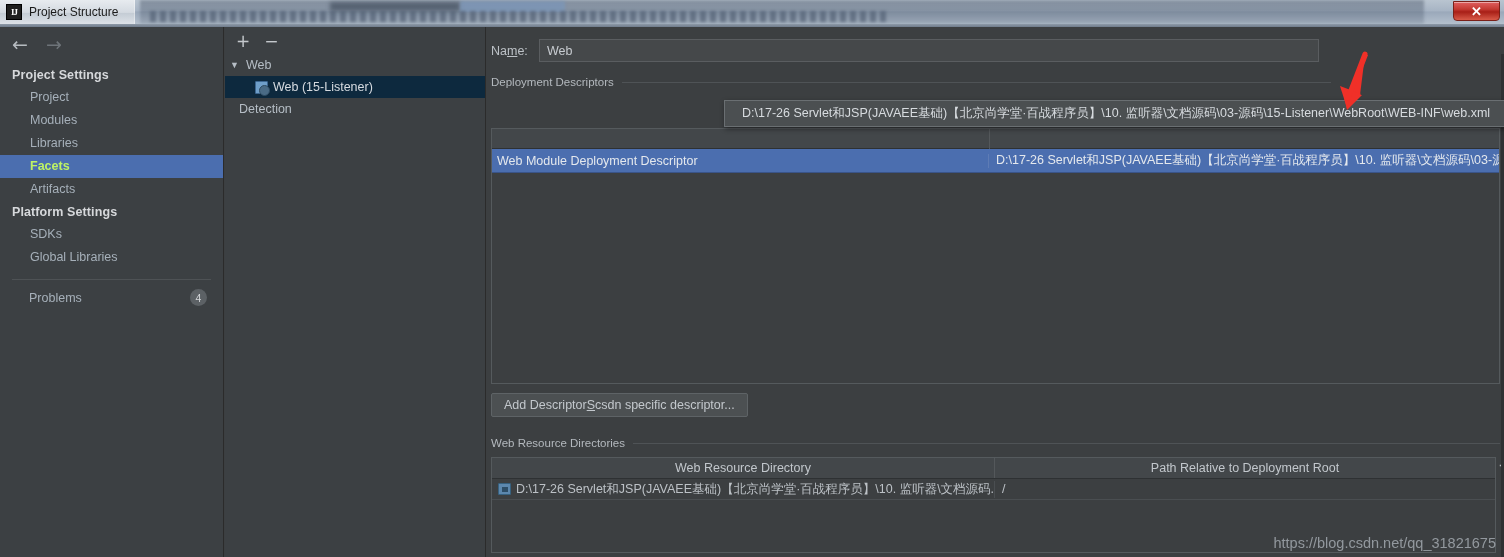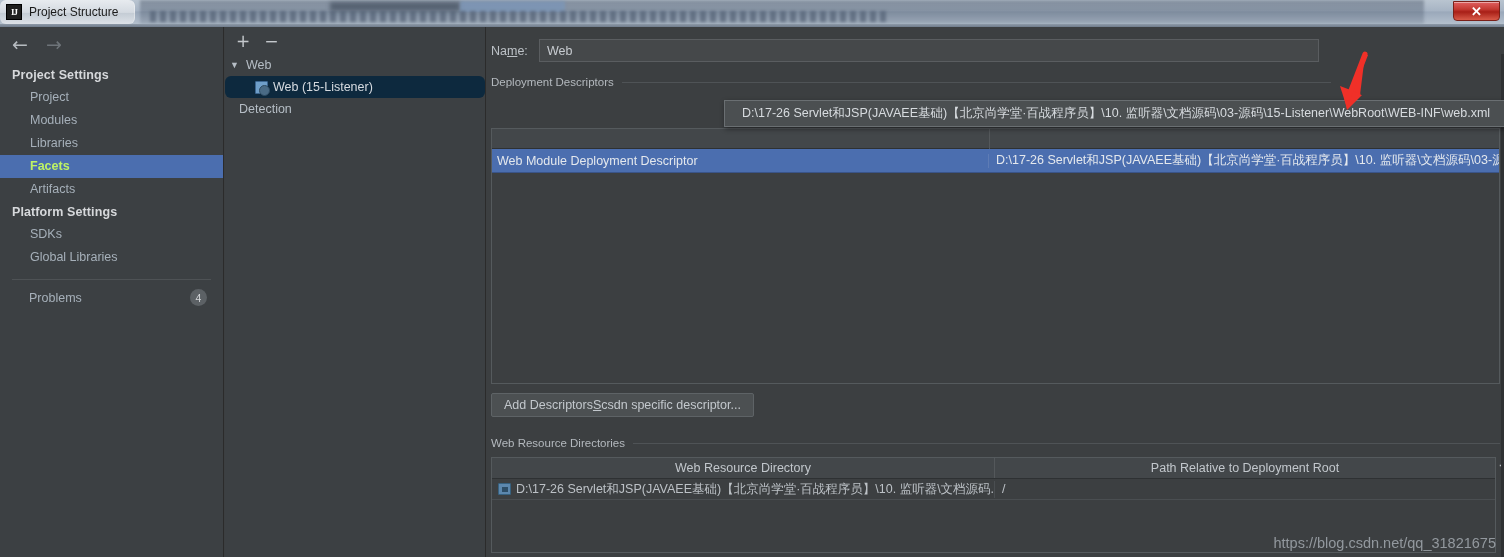--- a/index.html
+++ b/index.html
@@ -38,21 +38,20 @@
       rgba(0,0,0,0) 6px, rgba(0,0,0,0) 10px);
     filter: blur(1.6px);
   }
   .tb-left {
     position: absolute; left: 0; top: 0; height: 24px;
     display: flex; align-items: center; gap: 7px;
     padding: 0 16px 0 6px;
     background: linear-gradient(to bottom, #e7ebef 0%, #d4dae1 52%, #c3cbd4 53%, #dde2e8 100%);
     border-right: 1px solid rgba(255,255,255,0.35);
     z-index: 3;
-    border-radius: 6px;
   }
   .ij-logo {
     width: 16px; height: 16px; background: #1e1e1e; border: 1px solid #000;
     color: #fff; font-size: 9px; font-weight: bold; letter-spacing: -1px;
     display: flex; align-items: center; justify-content: center;
     font-family: "Liberation Serif", serif;
   }
   .tb-title { font-size: 12px; color: #1a1a1a; white-space: nowrap; }
   .close-btn {
     position: absolute; right: 4px; top: 1px; width: 47px; height: 20px;
@@ -122,21 +121,21 @@
     padding: 6px 0 4px 11px; height: 27px;
   }
   .tt-btn { color: #c4c8cc; font-size: 17px; line-height: 1; font-family: "DejaVu Sans", sans-serif; }
   .tree-row {
     display: flex; align-items: center; height: 22px;
     font-size: 12.5px; color: #b6bec6;
   }
   .tree-row.node { padding-left: 5px; gap: 7px; }
   .tree-row.child { padding-left: 30px; gap: 5px; }
   .tree-row.leaf { padding-left: 14px; }
-  .tree-row.selected { background: #0d293e; color: #d6dbe0; border-radius: 6px; }
+  .tree-row.selected { background: #0d293e; color: #d6dbe0; }
   .caret { font-size: 9px; color: #b6bec6; }
   .web-icon {
     width: 13px; height: 13px; position: relative;
     background: #6f9fc9; border: 1px solid #3c6690; border-radius: 1px;
   }
   .web-icon::after {
     content:""; position: absolute; right: -3px; bottom: -3px;
     width: 9px; height: 9px; border-radius: 50%;
     background: #4a6b85; border: 1px solid #2f4c63;
   }
@@ -370,21 +369,21 @@
       </div>
 
       <div class="dd-side">
         <span class="side-icon side-plus">+</span>
         <svg class="pencil" viewBox="0 0 16 16">
           <path d="M12.6 1.9 L14.1 3.4 L5.4 12.1 L3.2 12.8 L3.9 10.6 Z" fill="#9aa0a5" stroke="#7d8489" stroke-width="0.7"></path>
         </svg>
       </div>
 
       <div class="descbtn">
-          <span>Add Descriptors </span>
+          <span>Add Descriptor </span>
           <u>S</u>
           <span>csdn specific descriptor...</span>
         </div>
 
       <div class="wrd-title">
         <span>Web Resource Directories</span>
         <span class="line"></span>
       </div>
 
       <div class="wrd-table">

